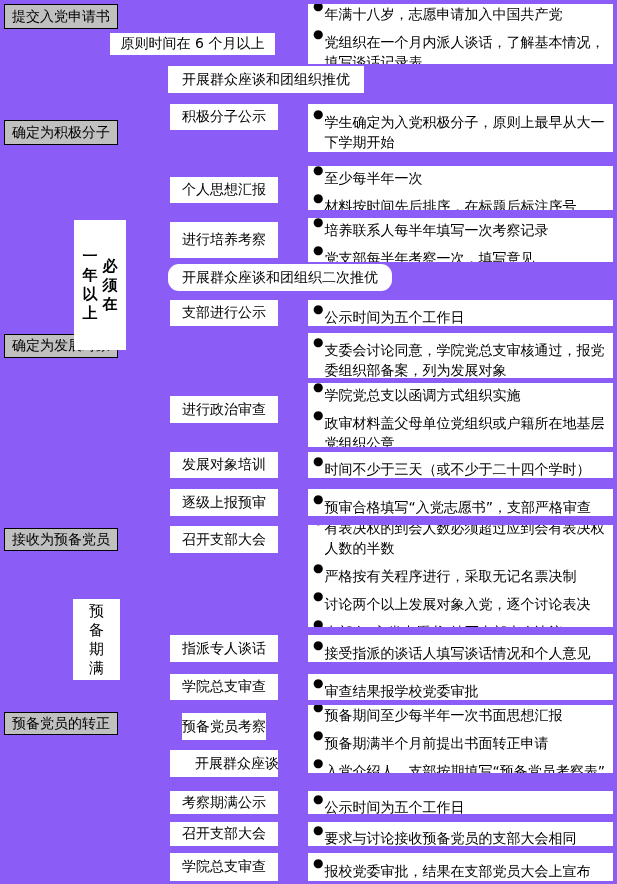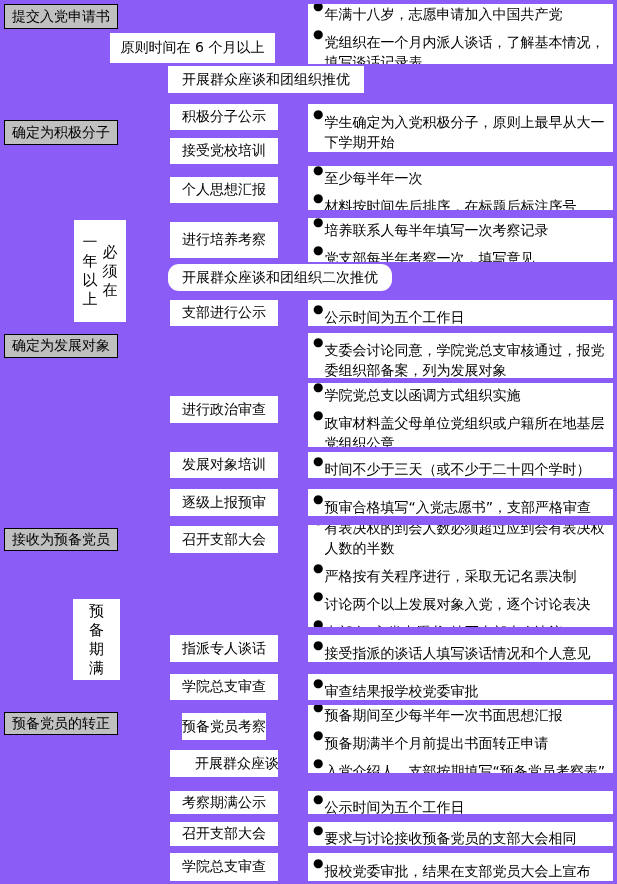--- a/index.html
+++ b/index.html
@@ -46,32 +46,29 @@
     </div>
     <div class="box stage" style="left: 4px; top: 334px; width: 114px; height: 24px;">
       <span>确定为发展对象</span>
     </div>
     <div class="box stage" style="left: 4px; top: 528px; width: 114px; height: 23px;">
       <span>接收为预备党员</span>
     </div>
     <div class="box stage" style="left: 4px; top: 712px; width: 114px; height: 23px;">
       <span>预备党员的转正</span>
     </div>
-    <div class="box step" style="left: 110px; top: 33px; width: 165px; height: 30px;">
+    <div class="box step" style="left: 110px; top: 33px; width: 165px; height: 22px;">
       <span>原则时间在 6 个月以上</span>
     </div>
     <div class="box step" style="left: 168px; top: 66px; width: 196px; height: 27px;">
       <span>开展群众座谈和团组织推优</span>
     </div>
     <div class="box step" style="left: 170px; top: 104px; width: 108px; height: 26px;">
       <span>积极分子公示</span>
     </div>
-    <div class="box step" style="left: 170px; top: 138px; width: 108px; height: 26px;">
-      <span>接受党校培训</span>
-    </div>
     <div class="box step" style="left: 170px; top: 177px; width: 108px; height: 26px;">
       <span>个人思想汇报</span>
     </div>
     <div class="box step" style="left: 170px; top: 222px; width: 108px; height: 36px;">
       <span>进行培养考察</span>
     </div>
     <div class="box step" style="left: 168px; top: 264px; width: 224px; height: 27px; border-radius: 11px;">
       <span>开展群众座谈和团组织二次推优</span>
     </div>
     <div class="box step" style="left: 170px; top: 300px; width: 108px; height: 26px;">
@@ -103,21 +100,21 @@
     </div>
     <div class="box step" style="left: 170px; top: 791px; width: 108px; height: 23px;">
       <span>考察期满公示</span>
     </div>
     <div class="box step" style="left: 170px; top: 822px; width: 108px; height: 24px;">
       <span>召开支部大会</span>
     </div>
     <div class="box step" style="left: 170px; top: 853px; width: 108px; height: 28px;">
       <span>学院总支审查</span>
     </div>
-    <div class="box vnote" style="left: 74px; top: 220px; width: 52px; height: 102px;">
+    <div class="box vnote" style="left: 74px; top: 220px; width: 52px; height: 130px; font-weight: bold;">
       <div class="vcol">必须在</div>
       <div class="vcol">一年以上</div>
     </div>
     <div class="box vnote" style="left: 73px; top: 599px; width: 47px; height: 81px;">
       <div class="vcol">预备期满</div>
     </div>
     <div class="box detail" style="left: 308px; top: 4px; width: 305px; height: 60px;">
       <div class="bullet">
         <span class="dot">●</span>
         <span class="btxt">年满十八岁，志愿申请加入中国共产党</span>

